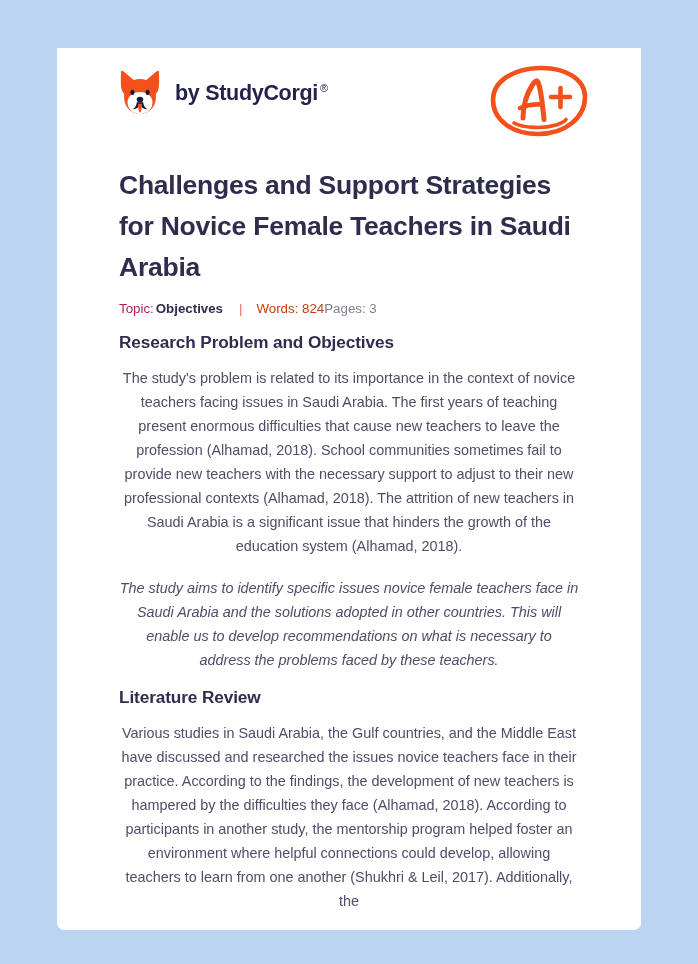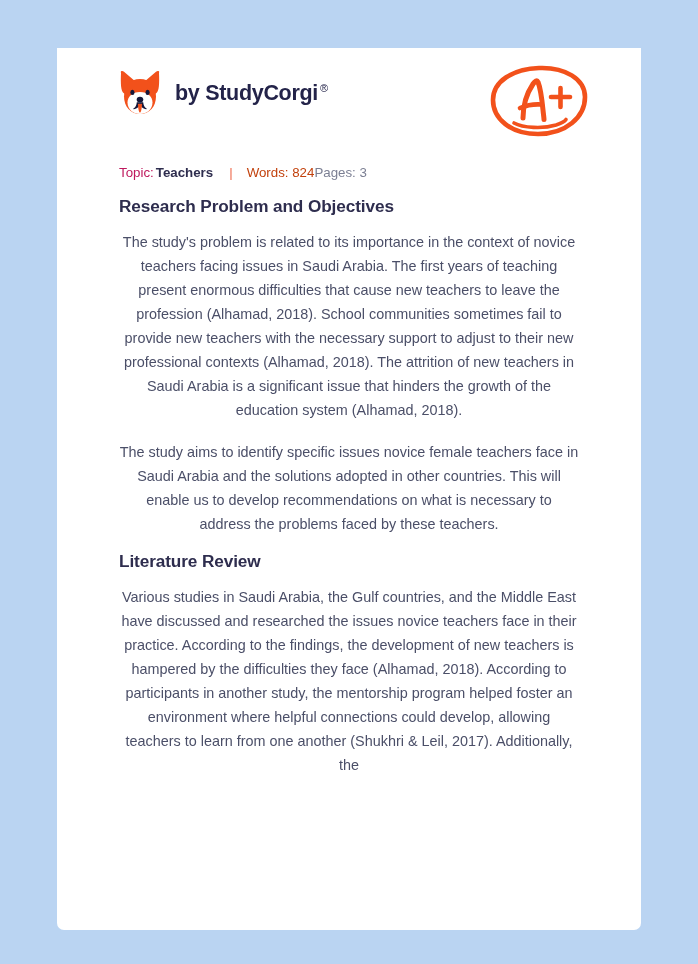--- a/index.html
+++ b/index.html
@@ -122,21 +122,21 @@
   }
 
   .body-para {
     font-size: 14.4px;
     line-height: 24px;
     color: #4b4f68;
     margin: 13px 0 0 0;
     max-width: 506px;
     text-align: center;
   }
-  .body-para + .body-para { margin-top: 18px; }
+  .body-para + .body-para { margin-top: 18px; font-style: italic; }
 
   .section-block + .section-block { margin-top: 13px; }
 </style>
 </head>
 <body>
 
 <div class="page-sheet">
   <div class="page-inner">
 
     <div class="brand-header">
@@ -166,23 +166,24 @@
             <path d="M36 56 C36 44 40 31 46 22 C48 19 50 18 51 20 C53 25 55 38 56 48 C56.5 53 57 56 57 57.5" stroke-width="5"></path>
             <path d="M33 46 C40 43 49 42 55 42.5" stroke-width="4.6"></path>
             <path d="M64 35 L83 35" stroke-width="4.6"></path>
             <path d="M73.5 26 L73.5 45" stroke-width="4.6"></path>
             <path d="M27 61 C36 66 56 67 69 63 C75 61 78 59 79 57.5" stroke-width="3.6"></path>
           </g>
         </svg>
       </div>
     </div>
 
+    <h1 class="doc-title">Challenges and Support Strategies for Novice Female Teachers in Saudi Arabia</h1>
 
     <div class="doc-meta">
-      <span class="meta-label">Topic:</span><span class="meta-topic">Teachers</span><span class="meta-sep">|</span><span class="meta-words">Words: 824</span><span class="meta-pages">Pages: 3</span>
+      <span class="meta-label">Topic:</span><span class="meta-topic">Objectives</span><span class="meta-sep">|</span><span class="meta-words">Words: 824</span><span class="meta-pages">Pages: 3</span>
     </div>
 
     <div class="section-block">
       <h2 class="section-heading">Research Problem and Objectives</h2>
       <p class="body-para">The study's problem is related to its importance in the context of novice teachers facing issues in Saudi Arabia. The first years of teaching present enormous difficulties that cause new teachers to leave the profession (Alhamad, 2018). School communities sometimes fail to provide new teachers with the necessary support to adjust to their new professional contexts (Alhamad, 2018). The attrition of new teachers in Saudi Arabia is a significant issue that hinders the growth of the education system (Alhamad, 2018).</p>
       <p class="body-para">The study aims to identify specific issues novice female teachers face in Saudi Arabia and the solutions adopted in other countries. This will enable us to develop recommendations on what is necessary to address the problems faced by these teachers.</p>
     </div>
 
     <div class="section-block">
       <h2 class="section-heading">Literature Review</h2>

